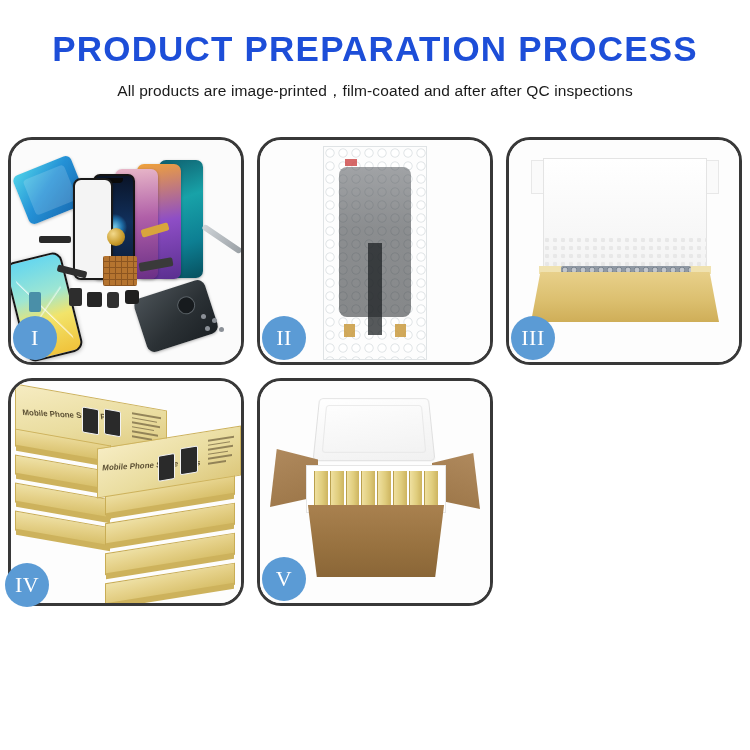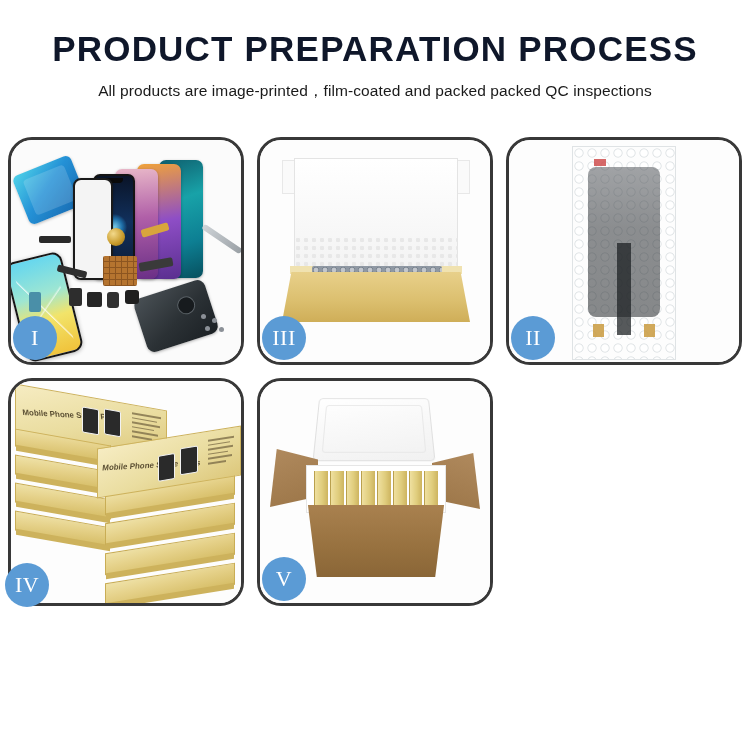--- a/index.html
+++ b/index.html
@@ -6,21 +6,21 @@
   body {
     width:750px; height:750px;
     background:#ffffff;
     font-family:"Liberation Sans", sans-serif;
     overflow:hidden;
     position:relative;
   }
   .header { width:100%; text-align:center; padding-top:30px; }
   .title {
     font-size:35px; font-weight:700; letter-spacing:1.2px;
-    color:#0f172a; line-height:1.1; font-family:"Liberation Sans", sans-serif;
+    color:#1d4ed8; line-height:1.1; font-family:"Liberation Sans", sans-serif;
   }
   .subtitle {
     font-size:15.5px; color:#1a1a1a; margin-top:12px; letter-spacing:0.1px;
     font-family:"Liberation Sans", sans-serif;
   }
 
   .grid {
     position:absolute; left:8px; top:137px;
     width:734px; height:565px;
     display:grid;
@@ -300,21 +300,21 @@
     clip-path:polygon(0% 42%,100% 0%,100% 58%,0% 100%);
   }
   .c-label1 { position:absolute; left:22px; top:78px; width:16px; height:18px; background:rgba(150,120,80,.55); }
   .c-label2 { position:absolute; left:26px; top:142px; width:18px; height:14px; background:rgba(150,120,80,.5); }
 </style>
 </head>
 <body>
 
 <div class="header">
   <div class="title">PRODUCT PREPARATION PROCESS</div>
-  <div class="subtitle">All products are image-printed，film-coated and packed packed QC inspections</div>
+  <div class="subtitle">All products are image-printed，film-coated and after after QC inspections</div>
 </div>
 
 <div class="grid">
 
   <div class="panel">
     <div class="panel-inner p1">
       <div class="glass"></div>
       <div class="fan">
         <div class="ph a"></div>
         <div class="ph b"></div>
@@ -341,44 +341,44 @@
           <span style="left:11px;top:4px"></span>
         <span style="left:4px;top:12px"></span>
           <span style="left:18px;top:13px"></span>
       </div>
     </div>
     <div class="badge">I</div>
   </div>
 
   <div class="panel">
     <div class="panel-inner">
+      <div class="bubblepack">
+        <div class="lcdinside"></div>
+        <div class="lcdflex"></div>
+        <div class="lcdtab" style="left:20px;bottom:22px"></div>
+        <div class="lcdtab" style="right:20px;bottom:22px"></div>
+        <div class="redmark"></div>
+      </div>
+    </div>
+    <div class="badge">II</div>
+  </div>
+
+  <div class="panel">
+    <div class="panel-inner">
       <div class="box3wrap">
         <div class="flap-l"></div>
         <div class="flap-r"></div>
         <div class="foamback"></div>
         <div class="foamtex"></div>
         <div class="boxliprim"></div>
         <div class="bubbleitems"></div>
         <div class="boxbase"></div>
       </div>
     </div>
     <div class="badge">III</div>
-  </div>
-
-  <div class="panel">
-    <div class="panel-inner">
-      <div class="bubblepack">
-        <div class="lcdinside"></div>
-        <div class="lcdflex"></div>
-        <div class="lcdtab" style="left:20px;bottom:22px"></div>
-        <div class="lcdtab" style="right:20px;bottom:22px"></div>
-        <div class="redmark"></div>
-      </div>
-    </div>
-    <div class="badge">II</div>
   </div>
 
   <div class="panel">
     <div class="panel-inner">
       <div class="stack">
 
         <div class="gbox" style="left:0px;  top:44px;  width:96px; height:20px; transform:skewY(10deg);">
             <i class="lip"></i>
           </div>
         <div class="gbox" style="left:0px;  top:72px;  width:96px; height:20px; transform:skewY(10deg);">

